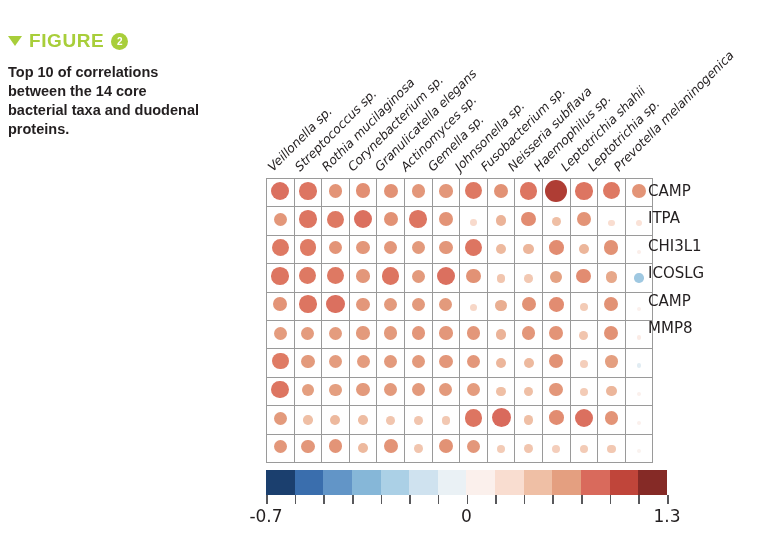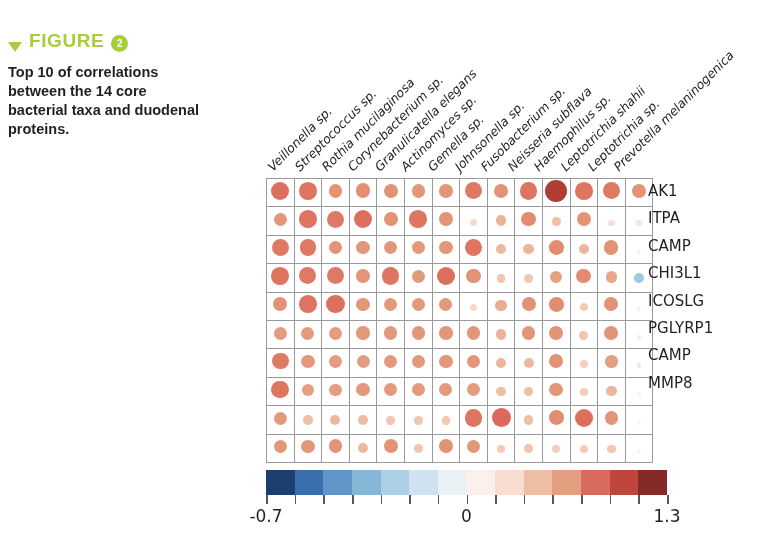--- a/index.html
+++ b/index.html
@@ -18,21 +18,21 @@
 
   
   #caption-block {
     position: absolute;
     left: 8px;
     top: 30px;
     width: 230px;
   }
   #figure-header {
     display: flex;
-    align-items: flex-end;
+    align-items: center;
     gap: 7px;
     height: 22px;
   }
   #figure-triangle {
     width: 0; height: 0;
     border-left: 7px solid transparent;
     border-right: 7px solid transparent;
     border-top: 10px solid #a8ce3a;
   }
   #figure-word {
@@ -357,26 +357,24 @@
           <td class="cell" title="MMP8 / Haemophilus sp. = 0.17"><span class="dot" style="width: 7.97857px; height: 7.97857px; background: rgb(244, 206, 187);"></span></td>
           <td class="cell" title="MMP8 / Leptotrichia shahii = 0.18"><span class="dot" style="width: 8.27143px; height: 8.27143px; background: rgb(243, 203, 182);"></span></td>
           <td class="cell" title="MMP8 / Leptotrichia sp. = 0.19"><span class="dot" style="width: 8.56429px; height: 8.56429px; background: rgb(242, 200, 178);"></span></td>
           <td class="cell" title="MMP8 / Prevotella melaninogenica = 0.03"><span class="dot" style="width: 3.87857px; height: 3.87857px; background: rgb(250, 242, 239);"></span></td>
         </tr>
       </tbody>
   </table>
 </div>
 
 <div id="row-labels">
-    <div class="row-label">AK1</div>
+    <div class="row-label">CAMP</div>
     <div class="row-label">ITPA</div>
-    <div class="row-label">CAMP</div>
     <div class="row-label">CHI3L1</div>
     <div class="row-label">ICOSLG</div>
-    <div class="row-label">PGLYRP1</div>
     <div class="row-label">CAMP</div>
     <div class="row-label">MMP8</div>
   </div>
 
 <div id="legend">
   <div id="legend-bar">
       <div class="seg" style="background: rgb(27, 63, 110);"></div>
       <div class="seg" style="background: rgb(58, 110, 173);"></div>
       <div class="seg" style="background: rgb(98, 149, 199);"></div>
       <div class="seg" style="background: rgb(134, 183, 216);"></div>

